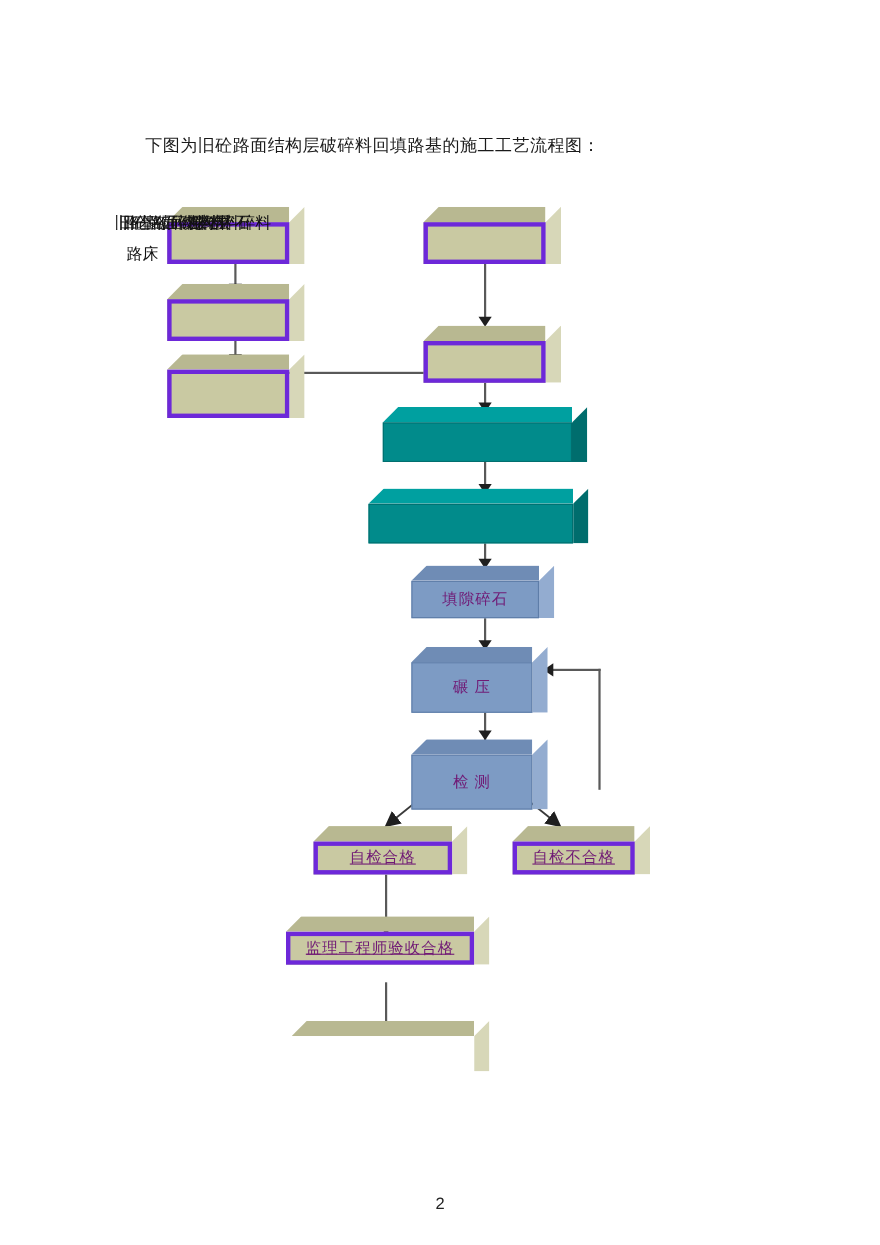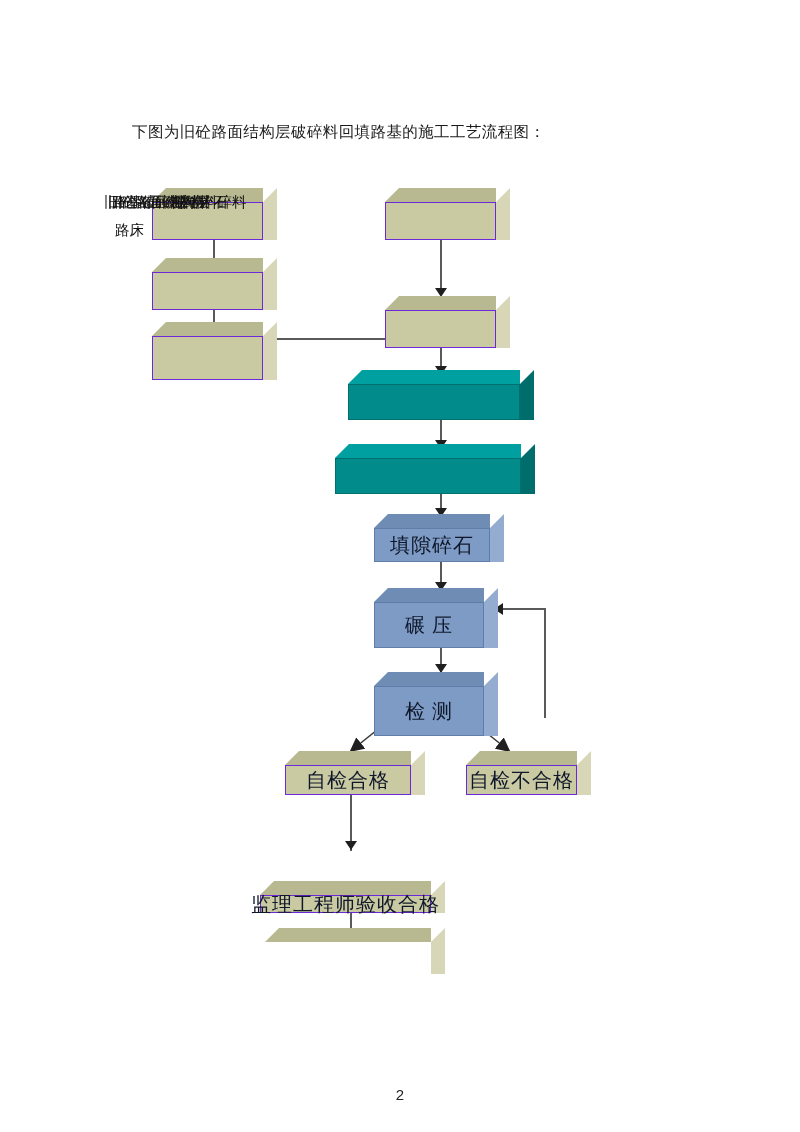--- a/index.html
+++ b/index.html
@@ -48,22 +48,22 @@
   }
   .box3d .face {
     position: absolute;
     left: 0;
     bottom: 0;
     width: calc(100% - 14px);
     height: calc(100% - 14px);
     display: flex;
     align-items: center;
     justify-content: center;
-    font-size: 20px;
-    color: #0f172a;
+    font-size: 14px;
+    color: #701a75;
     letter-spacing: 1px;
     white-space: nowrap;
     z-index: 3;
   }
   .box3d .lid {
     position: absolute;
     left: 0;
     top: 0;
     width: calc(100% - 14px);
     height: 14px;
@@ -72,21 +72,21 @@
   .box3d .side {
     position: absolute;
     right: 0;
     top: 0;
     width: 14px;
     height: calc(100% - 0px);
     z-index: 1;
   }
 
   
-  .khaki .face { background: #c9c9a2; border: 1px solid #6d28d9; }
+  .khaki .face { background: #c9c9a2; border: 4px solid #6d28d9; text-decoration: underline; }
   .khaki .lid  {
     background: #b8b891;
     clip-path: polygon(0 100%, 14px 0, 100% 0, calc(100% - 0px) 100%);
   }
   .khaki .side {
     background: #d7d7b8;
     clip-path: polygon(0 14px, 100% 0, 100% calc(100% - 0px), 0 100%);
   }
 
   
@@ -307,21 +307,21 @@
 
   <div class="box3d khaki" style="left:466px; top:751px; width:125px; height:44px;">
     <div class="side"></div>
     <div class="lid"></div>
     <div class="face">自检不合格</div>
   </div>
 
   <div class="vline" style="left:350px; top:795px; height:56px;"></div>
   <div class="arrow-down" style="left:345px; top:841px;"></div>
 
-  <div class="box3d khaki" style="left:260px; top:881px; width:185px; height:32px;">
+  <div class="box3d khaki" style="left:260px; top:833px; width:185px; height:44px;">
     <div class="side"></div>
     <div class="lid"></div>
     <div class="face">监理工程师验收合格</div>
   </div>
 
   <div class="vline" style="left:350px; top:893px; height:36px;"></div>
 
   <div class="box3d khaki" style="left:265px; top:928px; width:180px; height:46px;">
     <div class="side"></div>
     <div class="lid"></div>

